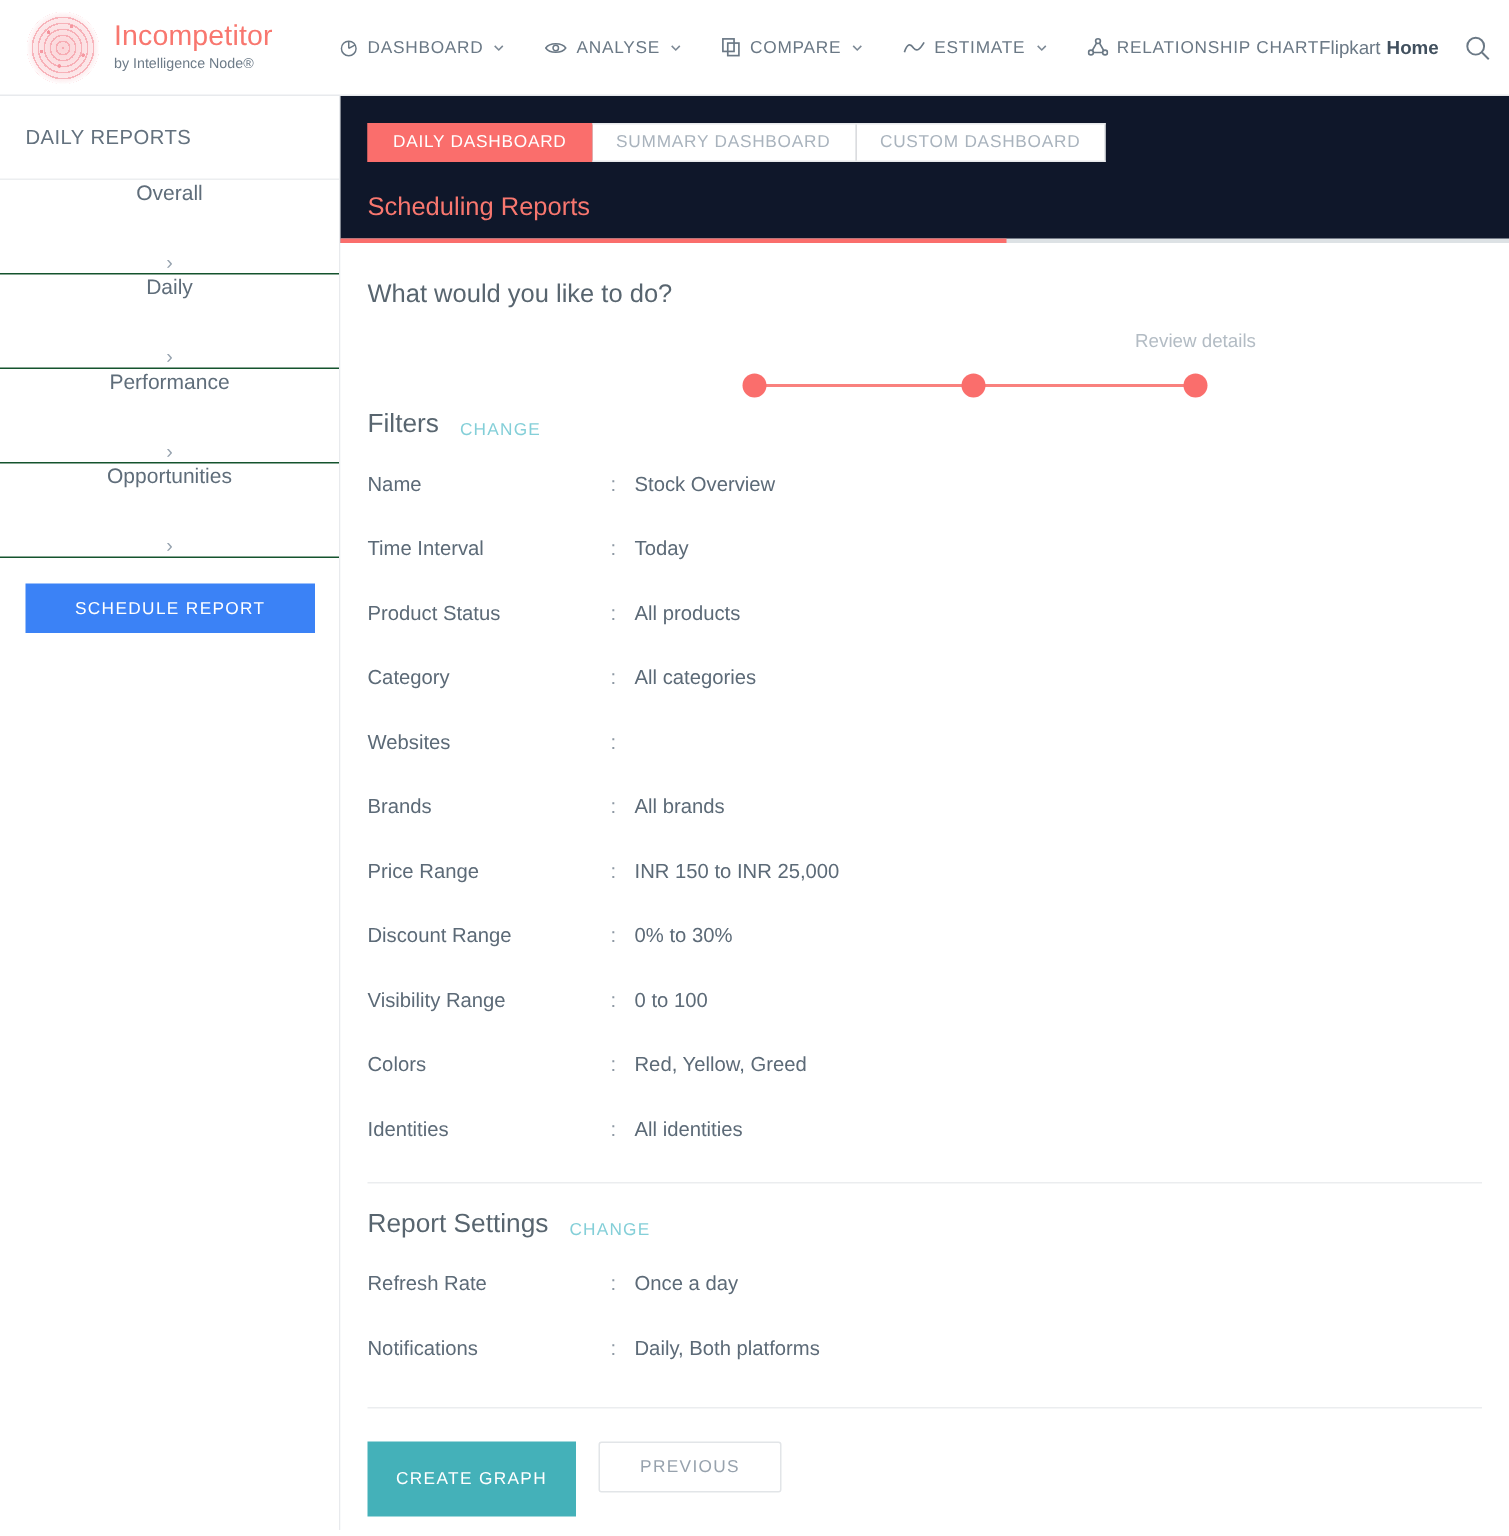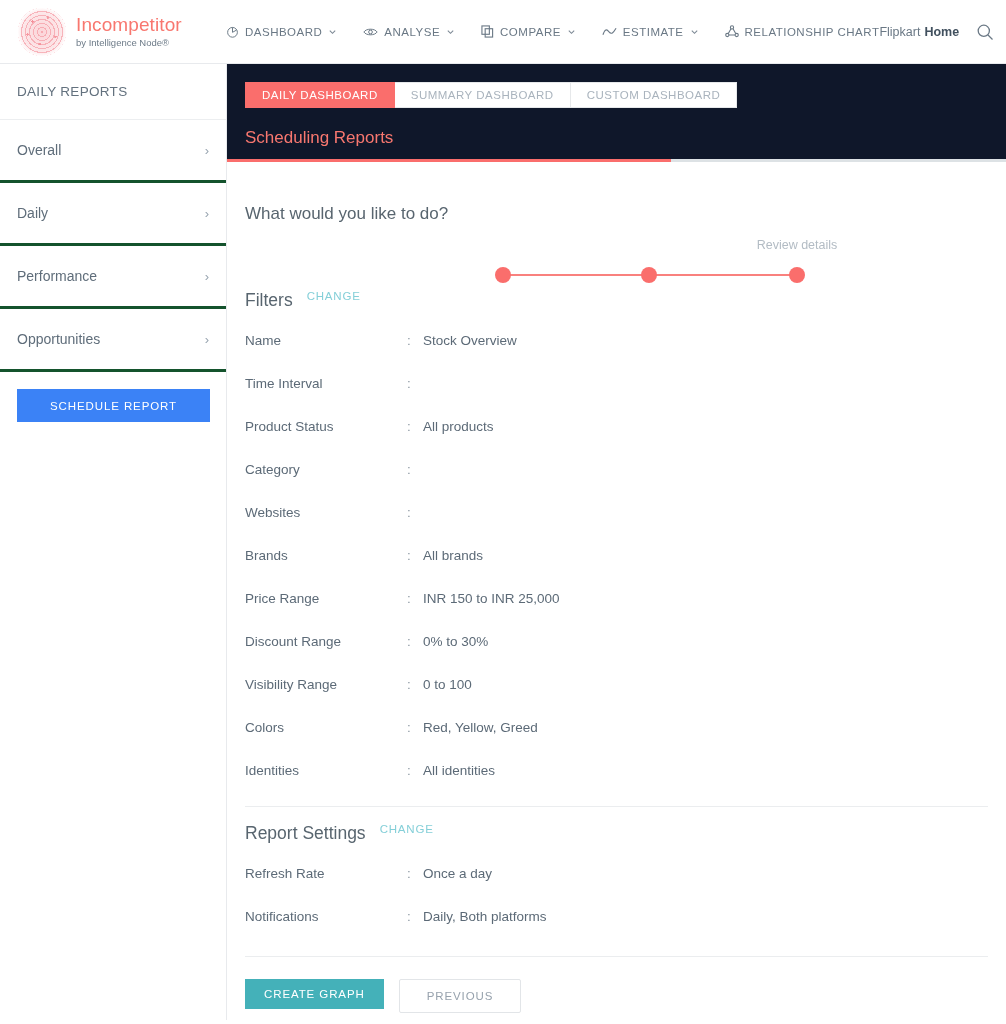--- a/index.html
+++ b/index.html
@@ -101,24 +101,25 @@
     color: #63717e;
     letter-spacing: .3px;
     border-bottom: 1px solid #eceef0;
   }
   .side-item {
     height: 63px;
     display: flex;
     align-items: center;
     justify-content: space-between;
     padding: 0 17px;
-    border-bottom: 3px solid #14532d;
+    border-bottom: 1px solid #14532d;
     font-size: 14px;
     color: #5f6d7a;
     cursor: pointer;
+    flex-direction: column;
   }
   .side-item .chev { color: #98a4b0; font-size: 13px; }
   .side-btn-wrap { padding: 17px; }
   .side-btn {
     width: 193px; height: 33px;
     background: #3b82f6;
     color: #ffffff;
     border: none;
     font-size: 11.5px;
     letter-spacing: .9px;
@@ -172,21 +173,20 @@
     background: #fa6e6c;
     width: 57%;
   }
 
   .panel-body { padding: 24px 18px 0 18px; }
 
   .prompt {
     font-size: 17px;
     color: #58656f;
     margin-bottom: 14px;
-    margin-top: 18px;
   }
 
   
   .stepper {
     position: relative;
     height: 46px;
     margin: 0 0 6px 0;
   }
   .step-label {
     position: absolute;
@@ -207,21 +207,21 @@
     top: 29px;
     width: 16px; height: 16px;
     border-radius: 50%;
     background: #fa6e6c;
     transform: translateX(-50%);
     cursor: pointer;
   }
 
   .sec-head {
     display: flex;
-    align-items: flex-start;
+    align-items: flex-end;
     gap: 14px;
     margin-bottom: 8px;
   }
   .sec-title { font-size: 17.5px; color: #58656f; }
   .sec-change {
     font-size: 11.5px;
     letter-spacing: .8px;
     color: #84cfd8;
     cursor: pointer;
   }
@@ -235,21 +235,21 @@
   }
   .kvrow .k { width: 162px; flex: 0 0 162px; }
   .kvrow .sep { width: 16px; flex: 0 0 16px; color: #8e99a4; }
   .kvrow .v { flex: 1; }
 
   .hr { height: 1px; background: #ebedef; margin: 14px 0 16px 0; }
   .hr2 { height: 1px; background: #ebedef; margin: 18px 0 22px 0; }
 
   .actions { display: flex; gap: 15px; padding-bottom: 24px; }
   .btn-primary {
-    height: 30px; padding: 0 19px;
+    height: 50px; padding: 0 19px;
     background: #44b1b9;
     color: #ffffff;
     border: none;
     font-size: 11.5px;
     letter-spacing: .9px;
     font-family: inherit;
     cursor: pointer;
   }
   .btn-ghost {
     height: 34px; padding: 0 27px;
@@ -417,29 +417,31 @@
 
       <div>
         <div class="kvrow">
           <span class="k">Name</span>
           <span class="sep">:</span>
           <span class="v">Stock Overview</span>
         </div>
         <div class="kvrow">
           <span class="k">Time Interval</span>
           <span class="sep">:</span>
+          <span class="v">Today</span>
         </div>
         <div class="kvrow">
           <span class="k">Product Status</span>
           <span class="sep">:</span>
           <span class="v">All products</span>
         </div>
         <div class="kvrow">
           <span class="k">Category</span>
           <span class="sep">:</span>
+          <span class="v">All categories</span>
         </div>
         <div class="kvrow">
           <span class="k">Websites</span>
           <span class="sep">:</span>
         </div>
         <div class="kvrow">
           <span class="k">Brands</span>
           <span class="sep">:</span>
           <span class="v">All brands</span>
         </div>

